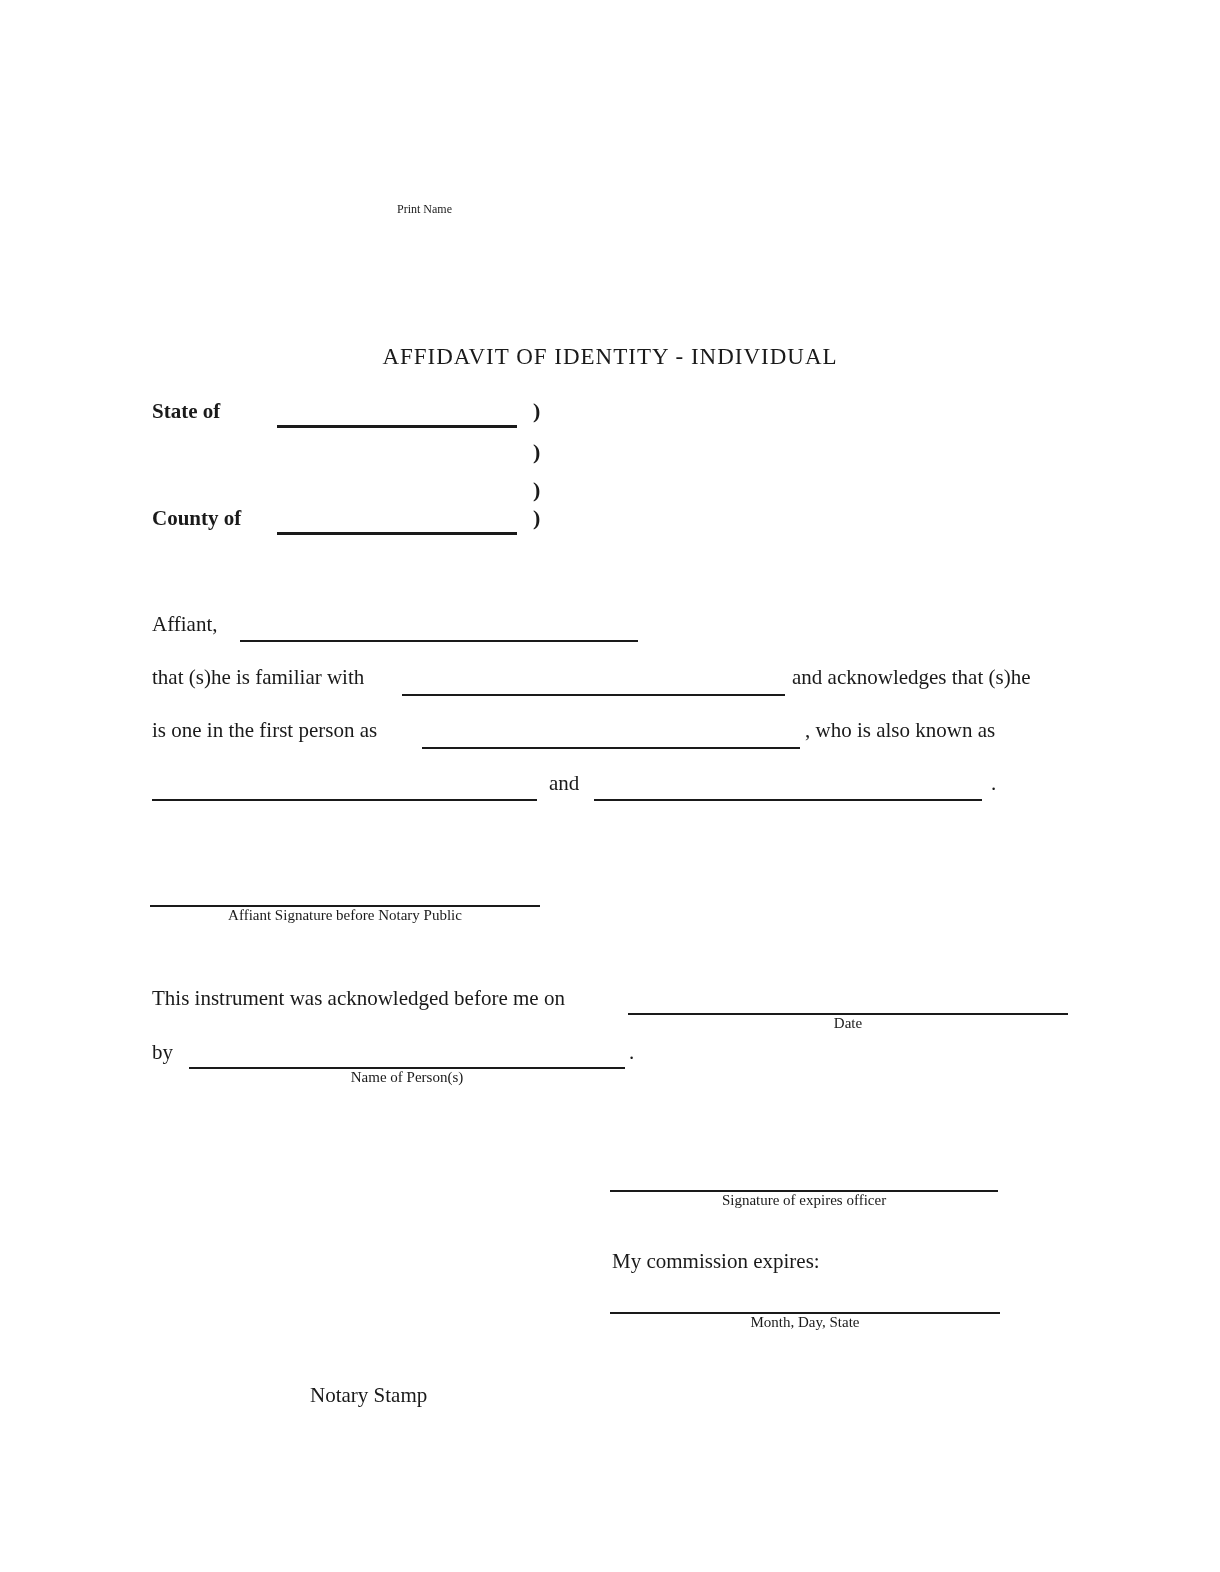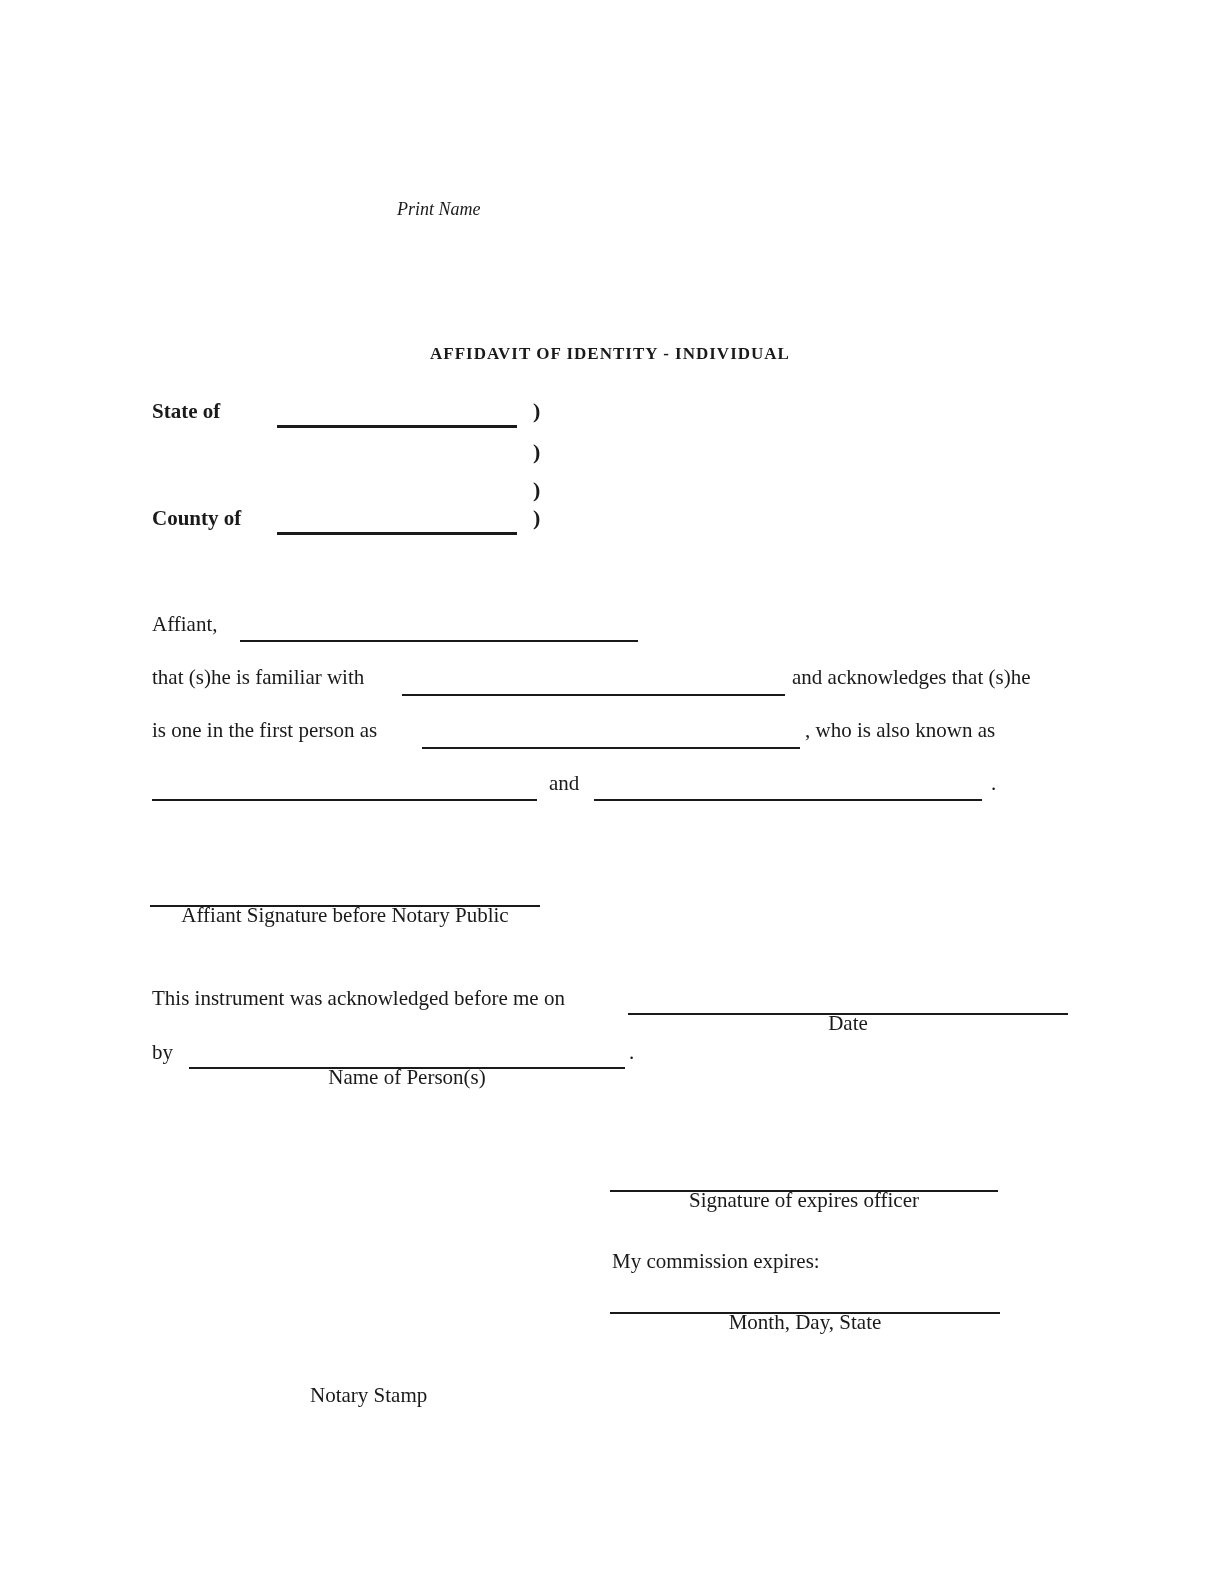--- a/index.html
+++ b/index.html
@@ -7,26 +7,26 @@
     position:relative;
     width:1220px;height:1572px;
     background:#ffffff;
     font-family:"Liberation Serif","DejaVu Serif",serif;
     color:#1a1a1a;
     overflow:hidden;
   }
   .abs{position:absolute;white-space:nowrap;}
   .t{font-size:21px;line-height:24px;text-align:center;}           
   .b{font-size:21px;line-height:24px;font-weight:bold;} 
-  .cap{font-size:21px;line-height:17px;}         
-  .cap-sm{font-size:18px;line-height:16px;font-style:italic;}      
+  .cap{font-size:15px;line-height:17px;}         
+  .cap-sm{font-size:12px;line-height:16px;}      
   .title{
     position:absolute;left:0;width:1220px;
     text-align:center;
-    font-size:17px;font-weight:bold;letter-spacing:1px;
+    font-size:23px;font-weight:normal;letter-spacing:1px;
   }
   .field{position:absolute;border-bottom:2px solid #1a1a1a;height:25px;}
   .field.thick{border-bottom-width:3px;}
   .caption-center{position:absolute;text-align:center;white-space:nowrap;}
   .paren{font-size:22px;font-weight:bold;}
 </style>
 </head>
 <body>
 
 <div class="page">

